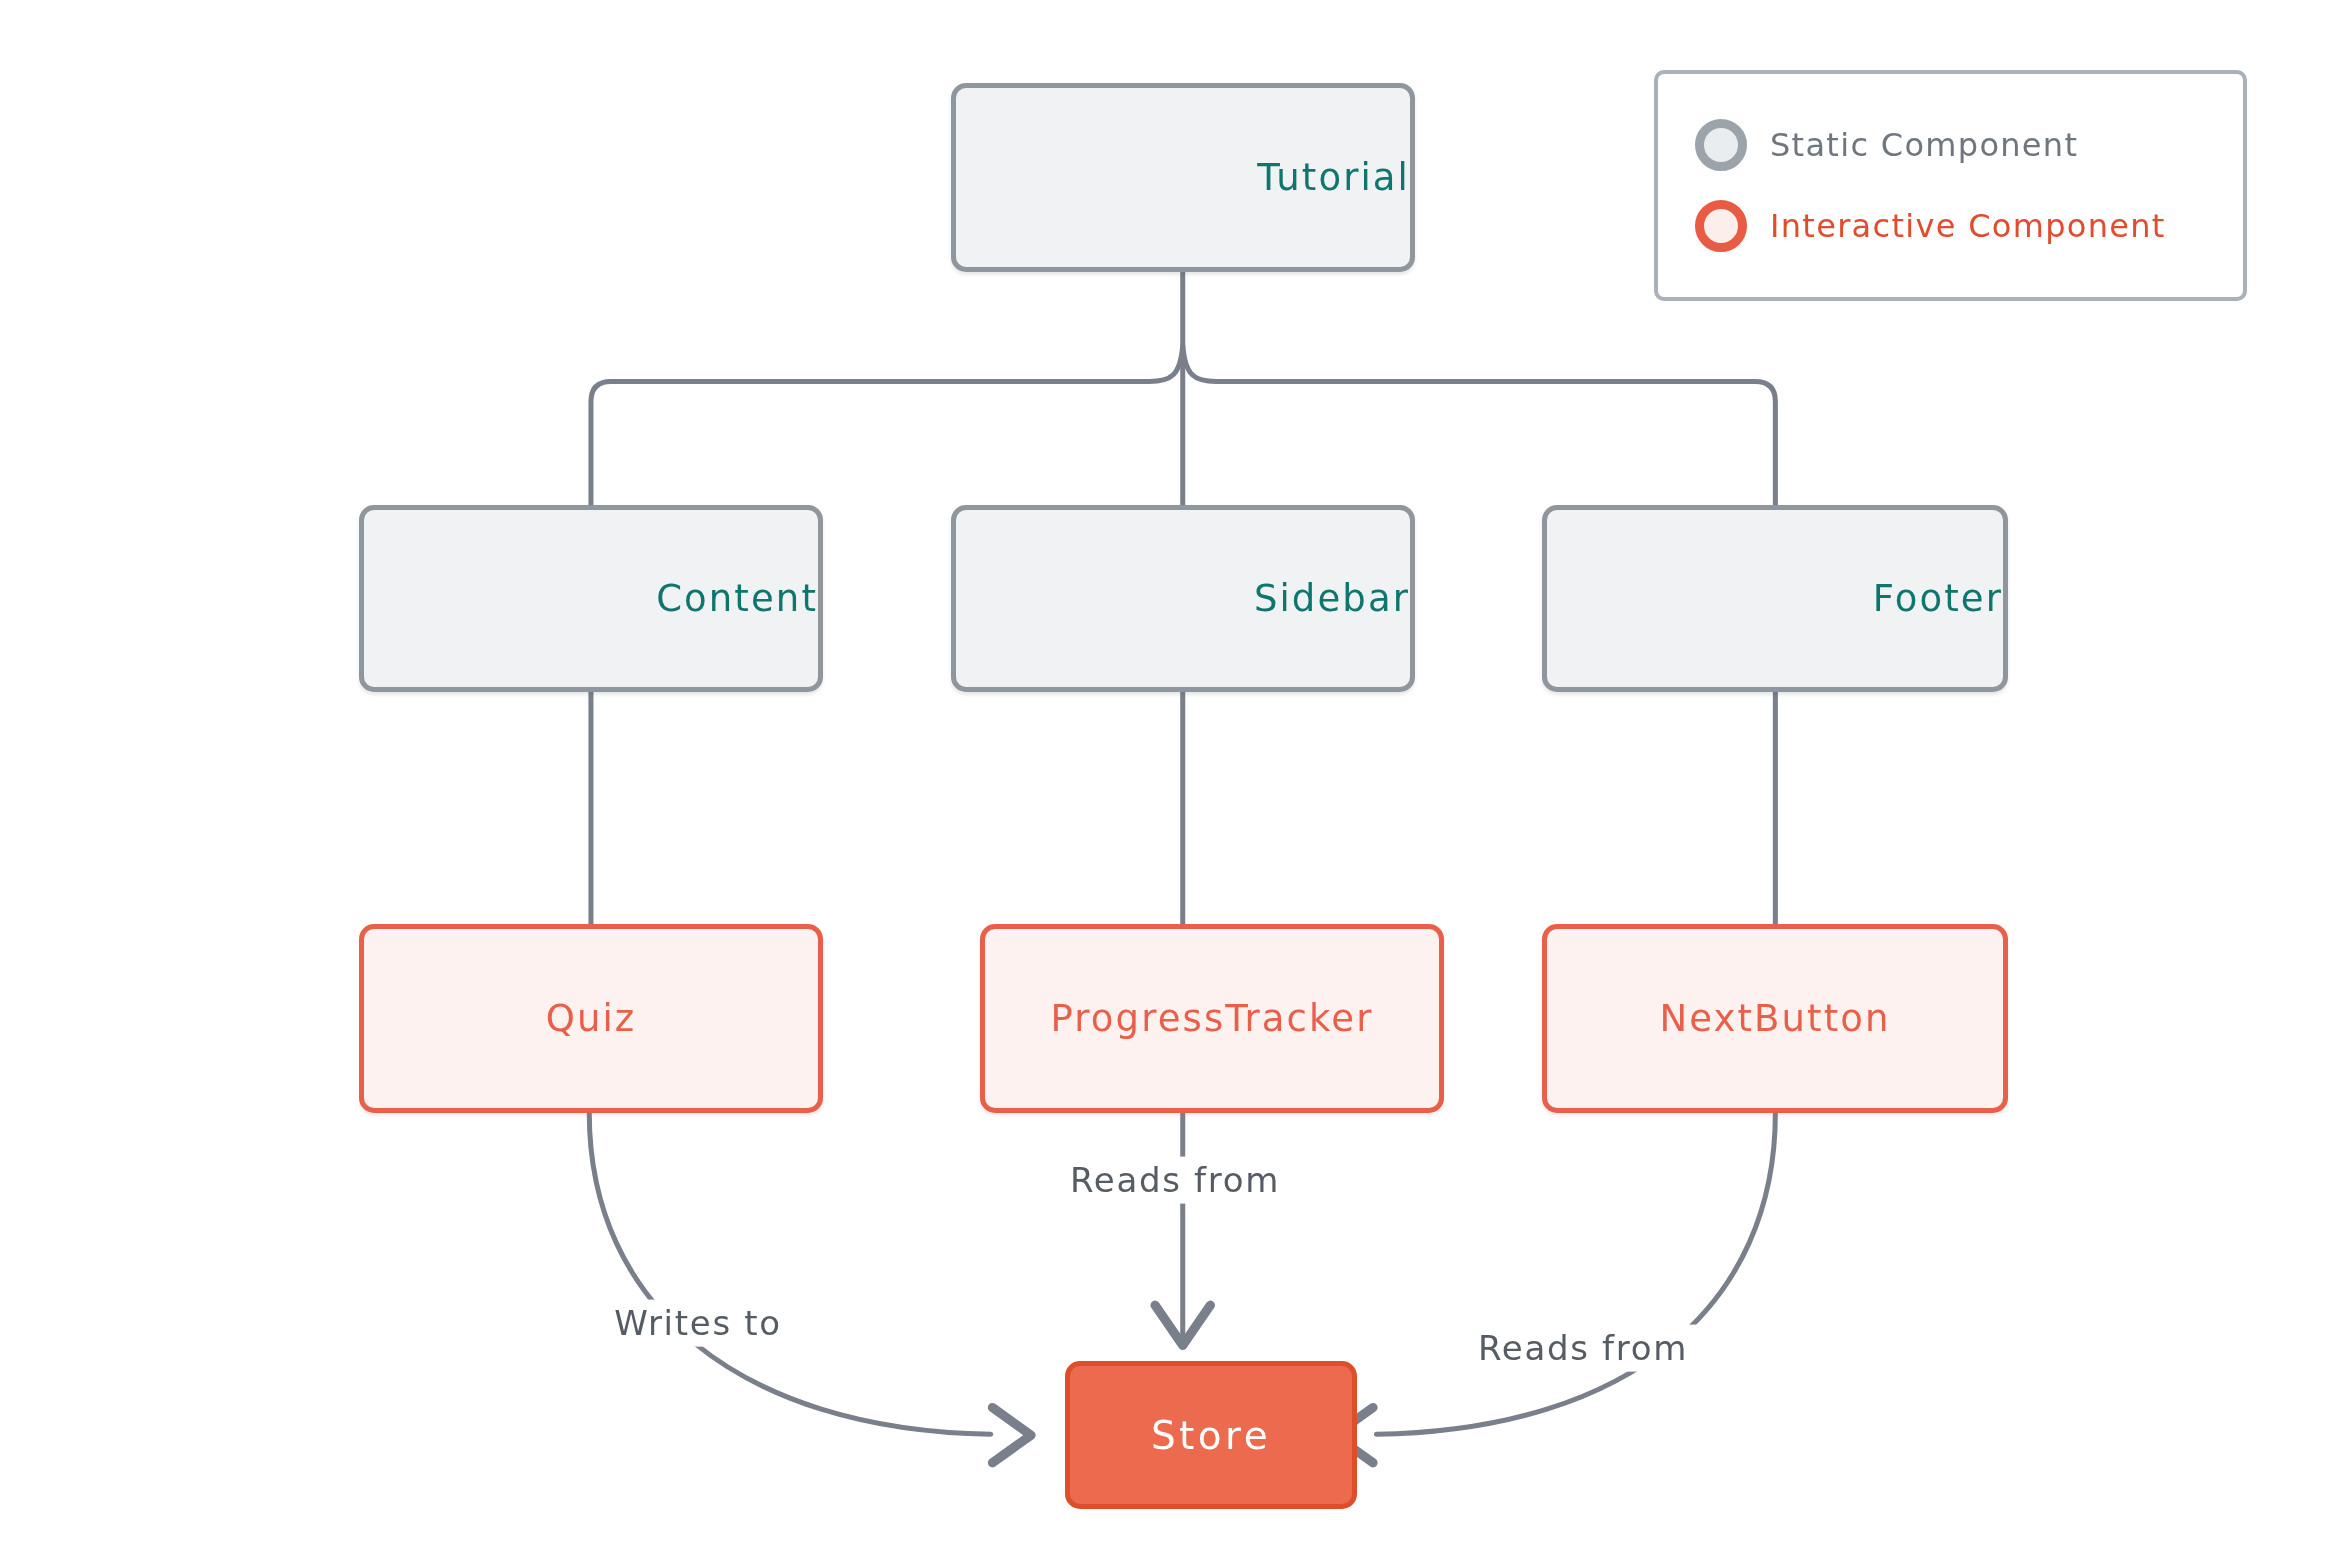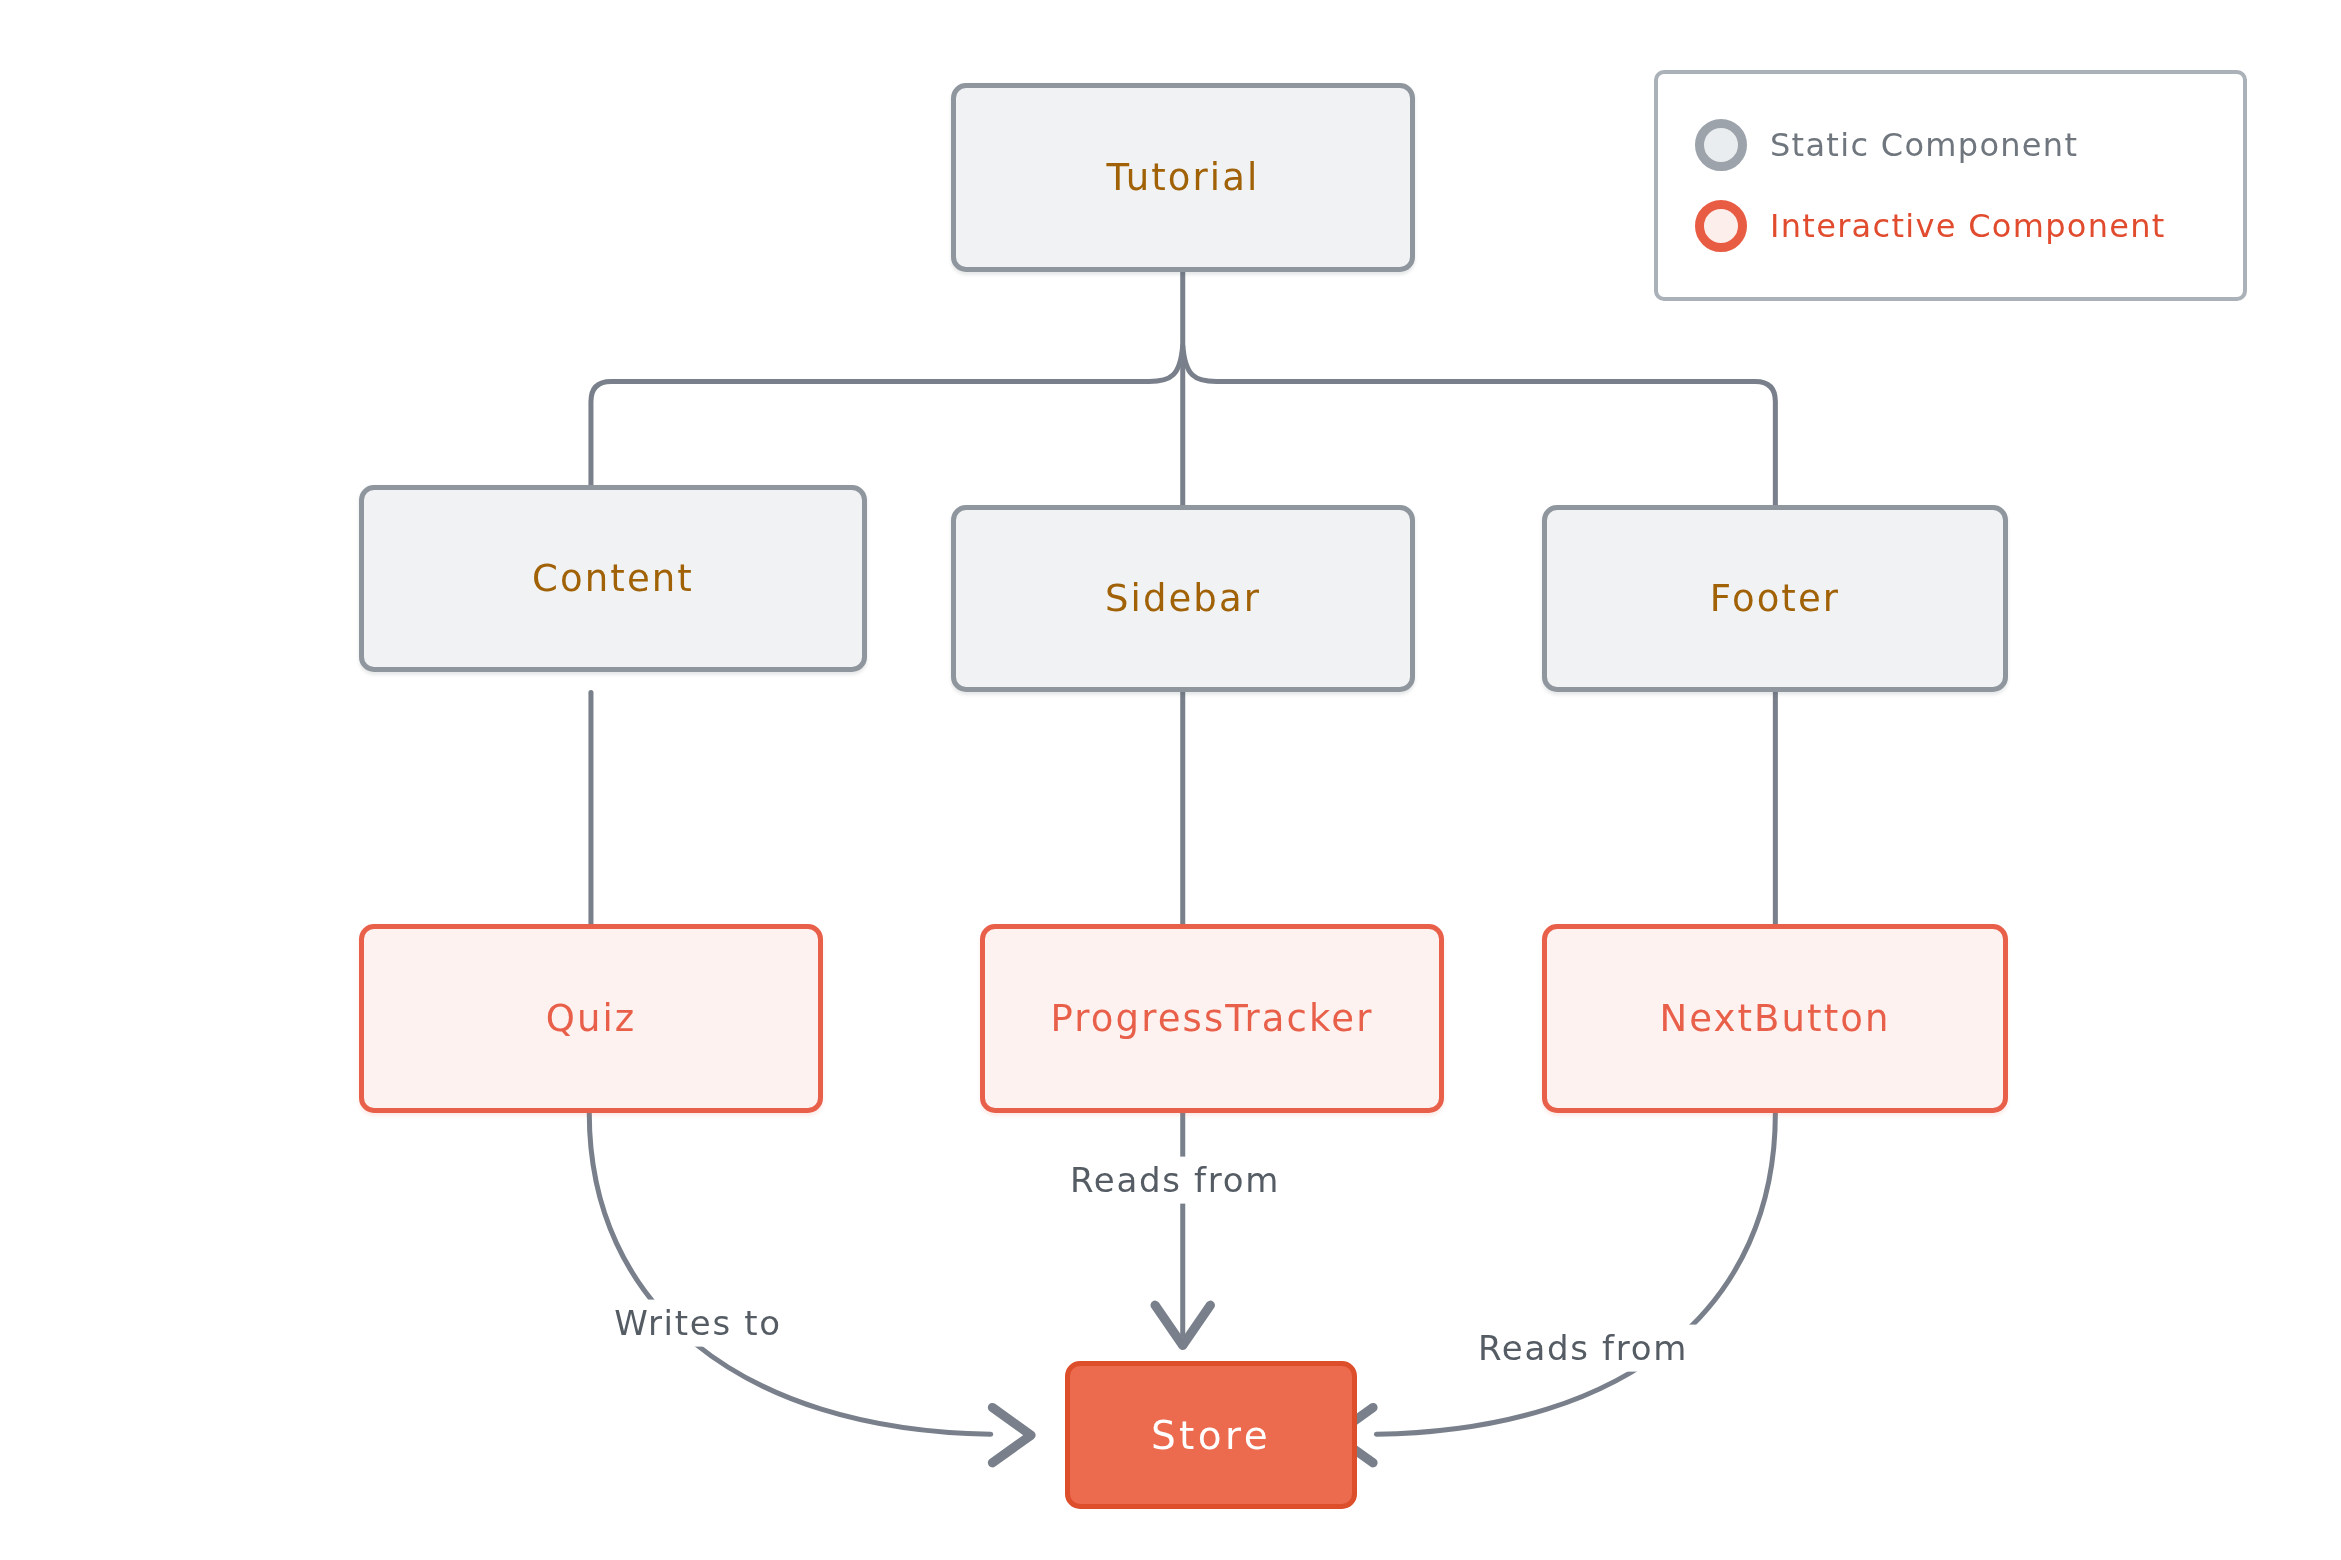--- a/index.html
+++ b/index.html
@@ -38,39 +38,40 @@
     justify-content: center;
     box-sizing: border-box;
     border-radius: 15px;
     font-size: 37px;
     letter-spacing: 2.1px;
     text-align: center;
   }
   .node.static {
     background: #F0F2F4;
     border: 5px solid #8F969E;
-    color: #a16207;
+    color: #0f766e;
     box-shadow: 0 2.5px 3.4px rgba(60, 66, 74, 0.12);
+    justify-content: flex-end;
   }
   .node.interactive {
     background: #FDF2F0;
     border: 5px solid #E9604A;
     color: #E9604A;
     box-shadow: 0 2.5px 3.4px rgba(233, 96, 74, 0.12);
   }
   .node.store {
     background: #EC6A4E;
     border: 5px solid #DD4E2B;
     color: #FFFFFF;
     font-size: 39px;
     letter-spacing: 3.4px;
     margin-left: 28px;
   }
   #n-tutorial        { left: 951px; top:   83px; width: 464px; height: 189px; }
-  #n-content         { left:  359px; top:  485px; width: 508px; height: 187px; border-radius: 15px; }
+  #n-content         { left:  359px; top:  505px; width: 464px; height: 187px; border-radius: 15px; }
   #n-sidebar         { left: 951px; top:  505px; width: 464px; height: 187px; }
   #n-footer          { left: 1542px; top:  505px; width: 466px; height: 187px; }
   #n-quiz            { left:  359px; top: 924px; width: 464px; height: 189px; }
   #n-progresstracker { left: 980px; top: 924px; width: 464px; height: 189px; }
   #n-nextbutton      { left: 1542px; top: 924px; width: 466px; height: 189px; }
   #n-store           { left: 1037px; top: 1361px; width: 292px; height: 148px; }
 
   .edge-label {
     position: absolute;
     transform: translate(-50%, -50%);

